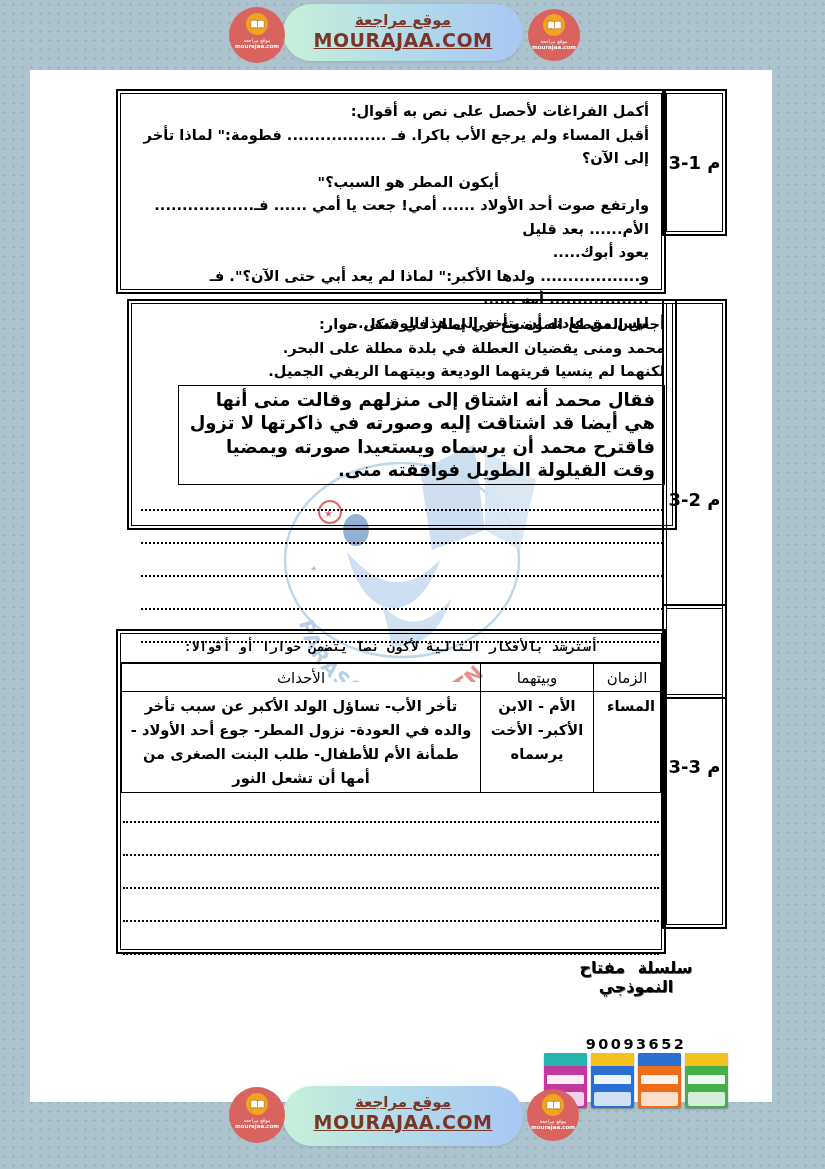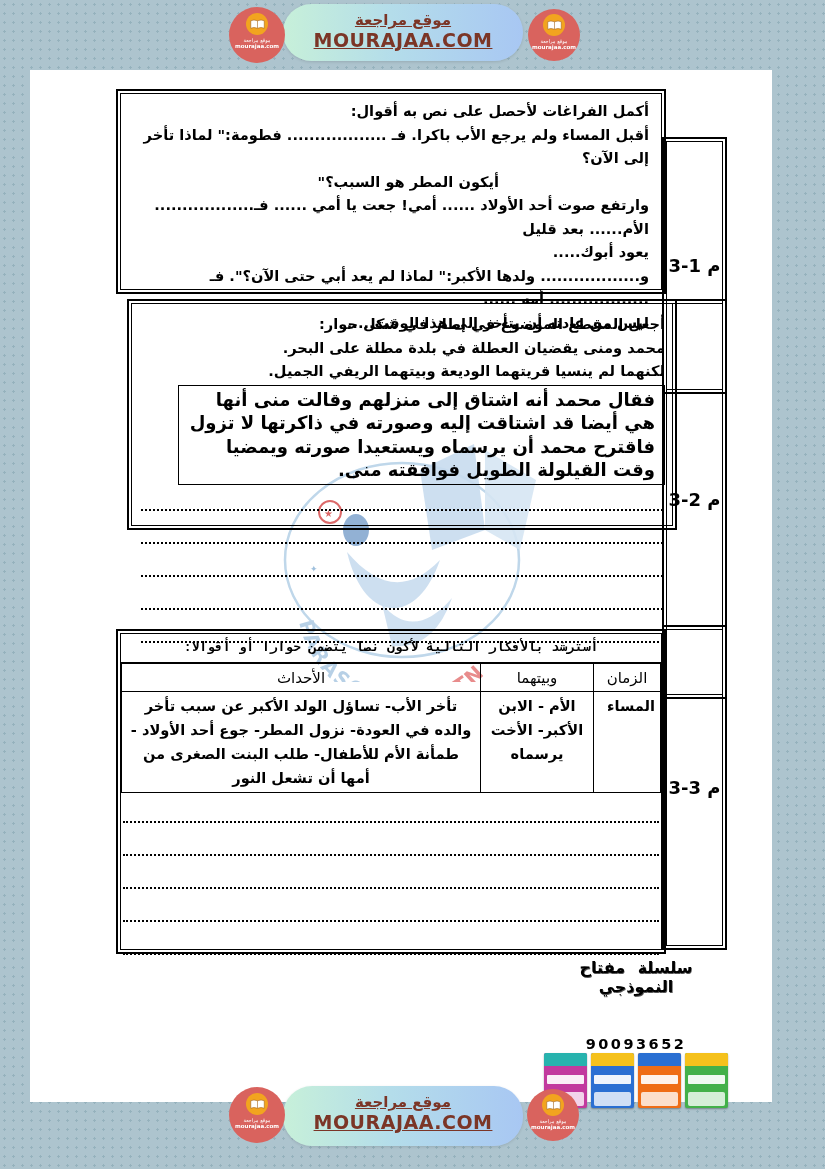--- a/index.html
+++ b/index.html
@@ -29,25 +29,25 @@
   .badge .ic{width:22px;height:22px;border-radius:50%;background:#f2a41f;margin:6px auto 2px;
     display:flex;align-items:center;justify-content:center;}
   #badge-tr .ic,#badge-br .ic{margin-top:5px;}
   .badge .t1{font-size:5px;line-height:6px;direction:rtl;}
   .badge .t2{font-size:5.5px;line-height:7px;font-weight:bold;}
 
   
   .xbox,.lab{position:absolute;border:1.6px solid #000;outline:2.8px solid #000;outline-offset:2px;
     box-sizing:border-box;direction:rtl;background:transparent;z-index:2;}
   #box1{left:120px;top:93px;width:542px;height:197px;padding:5px 12px;}
-  #lab1{left:666px;top:93px;width:57px;height:249px;margin-top:48px;}
+  #lab1{left:666px;top:93px;width:57px;height:139px;}
   #box2{left:131px;top:303px;width:542px;height:223px;padding:8px 7px;}
   #lab2{left:666px;top:303px;width:57px;height:392px;}
   #box3{left:120px;top:633px;width:542px;height:317px;padding:0;}
-  #lab3{left:666px;top:629px;width:57px;height:317px;}
+  #lab3{left:666px;top:608px;width:57px;height:317px;}
   .lab{display:flex;align-items:center;justify-content:center;font-weight:bold;font-size:18px;}
 
   .tline{font-weight:bold;font-size:14.6px;line-height:23.5px;color:#000;}
   #box1 .tline:nth-child(3){padding-right:150px;}
 
   .frame{width:487px;border:1.7px solid #000;padding:2px 9px;margin-top:2px;
     font-weight:bold;font-size:18px;line-height:23.5px;box-sizing:border-box;}
 
   .anslines{margin:2px 2px 0 2px;}
   .ansline{height:31px;border-bottom:2.8px dotted #000;}

